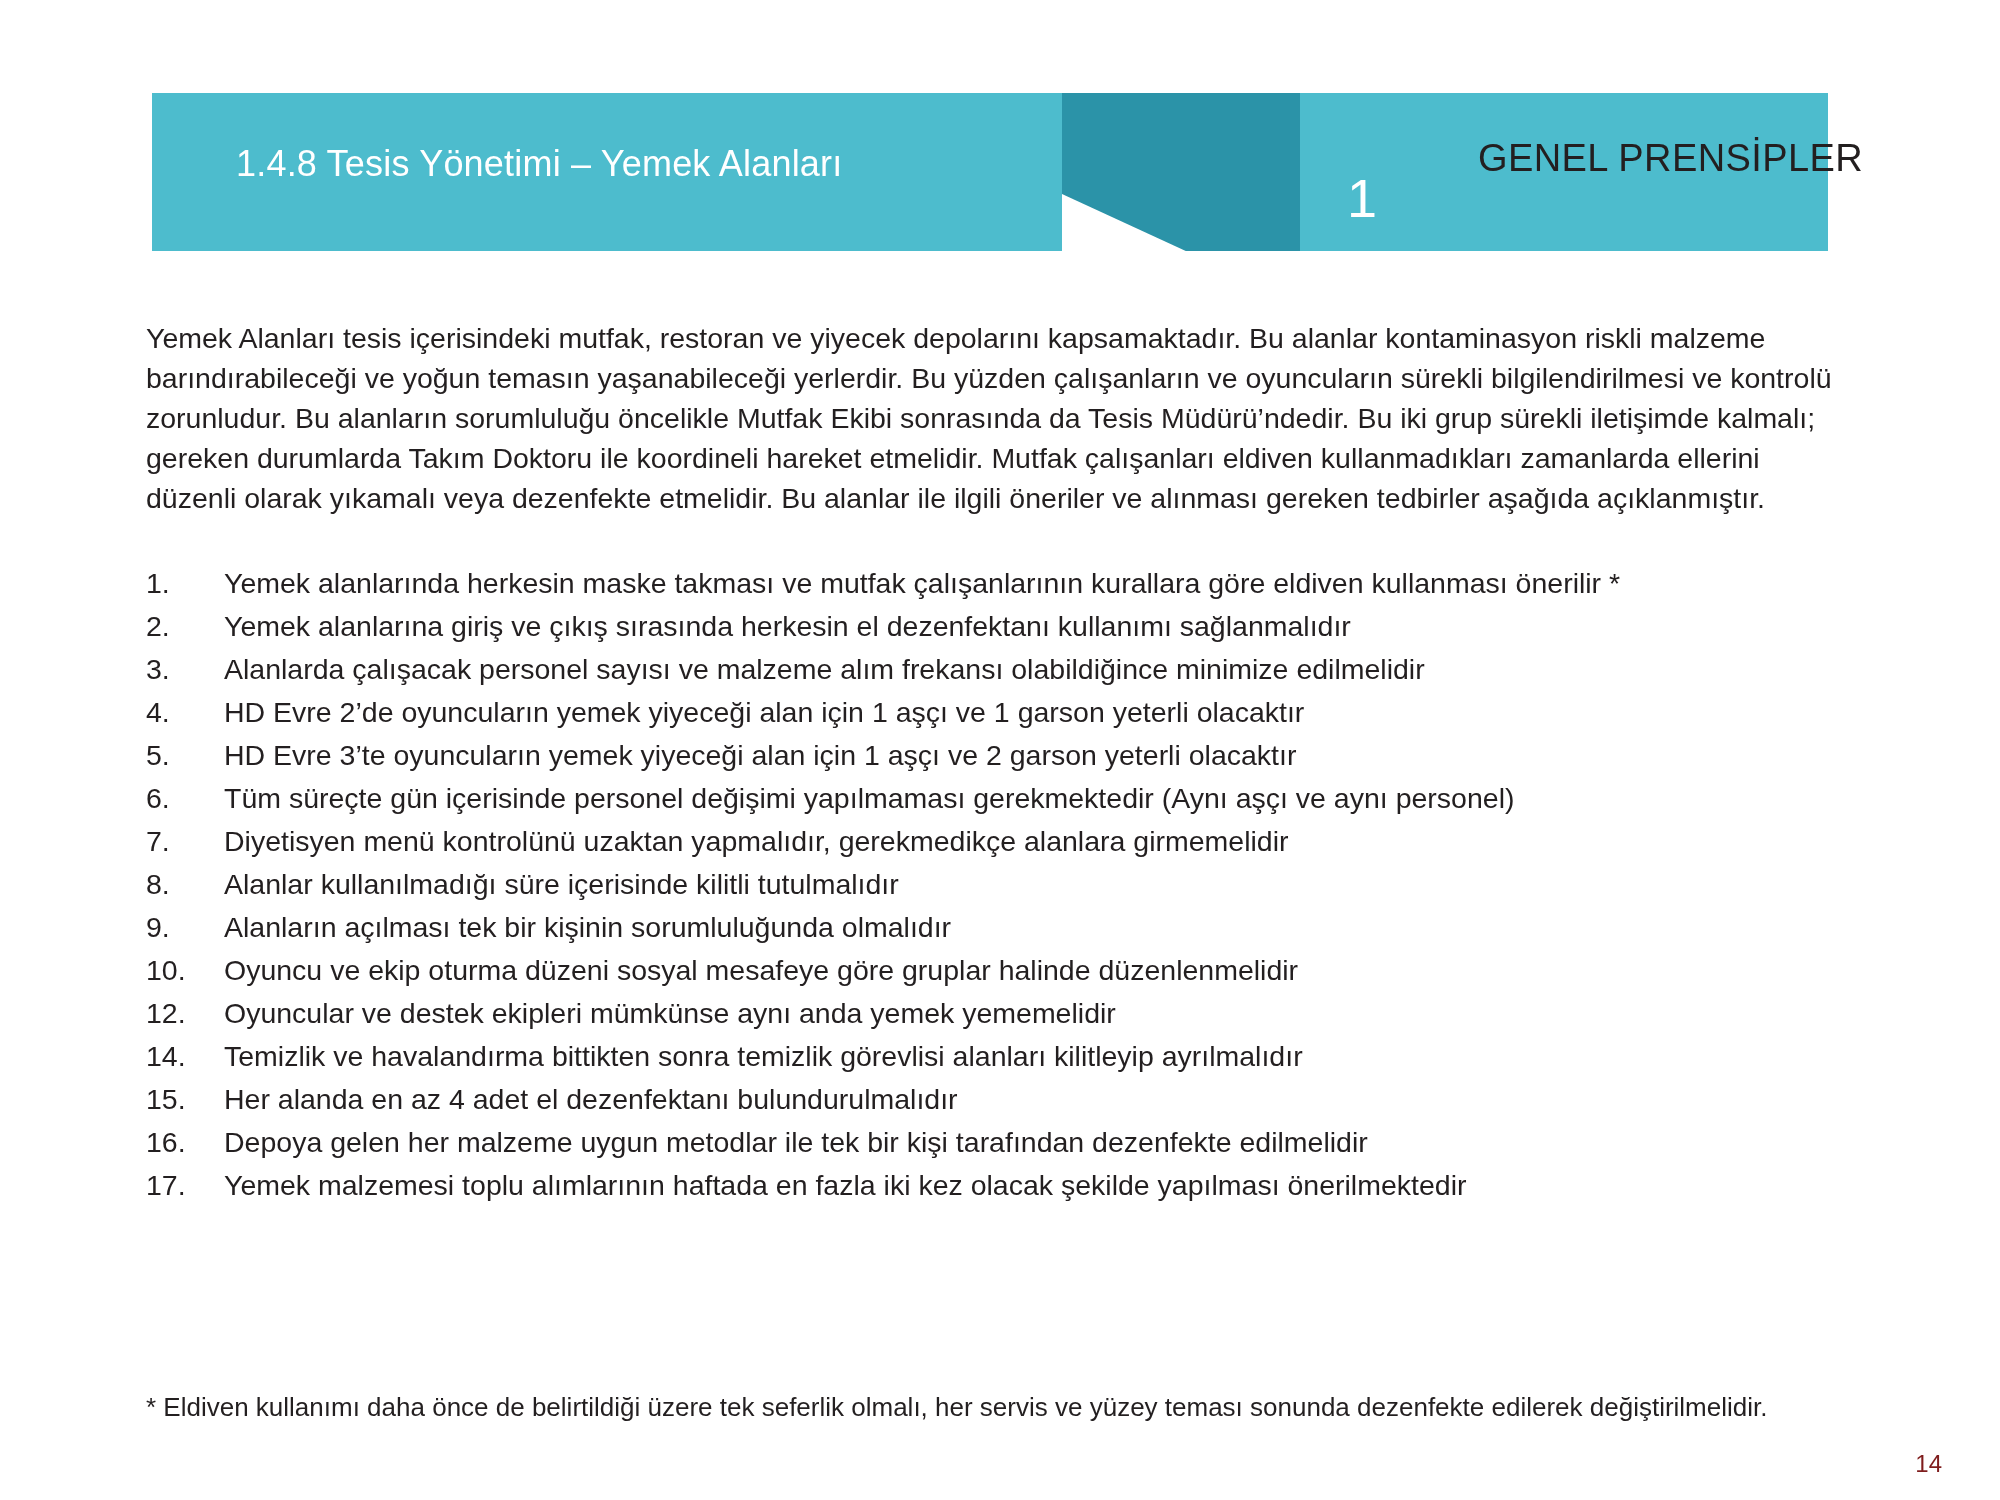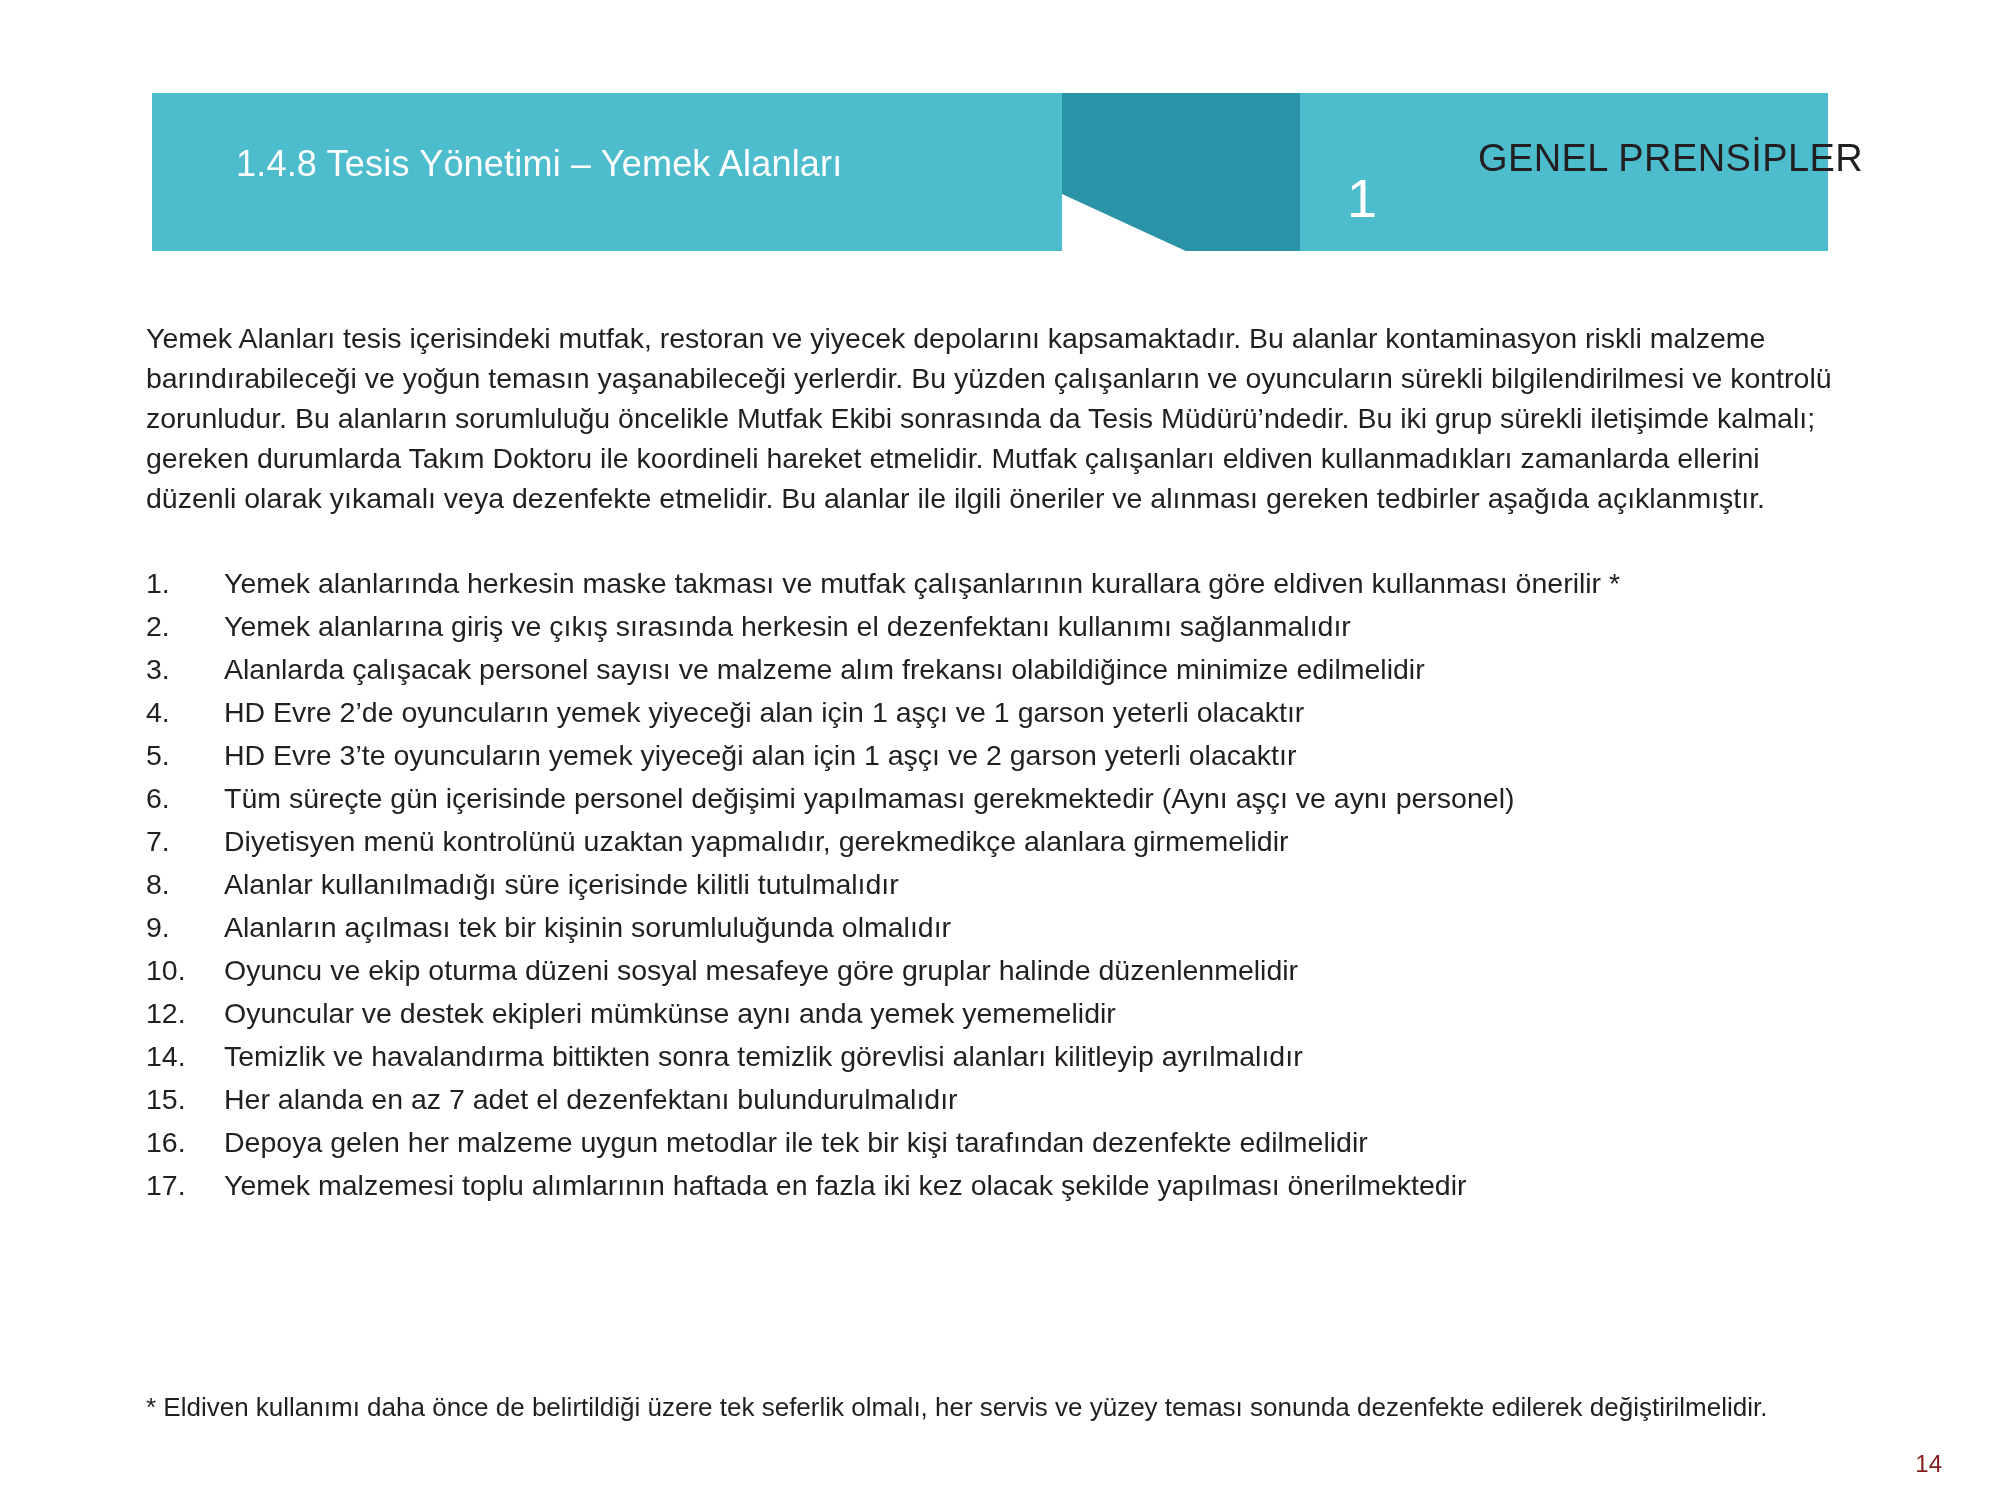--- a/index.html
+++ b/index.html
@@ -199,21 +199,21 @@
       <li class="list-item">
         <span class="list-num">12.</span>
         <span class="list-text">Oyuncular ve destek ekipleri mümkünse aynı anda yemek yememelidir</span>
       </li>
       <li class="list-item">
         <span class="list-num">14.</span>
         <span class="list-text">Temizlik ve havalandırma bittikten sonra temizlik görevlisi alanları kilitleyip ayrılmalıdır</span>
       </li>
       <li class="list-item">
         <span class="list-num">15.</span>
-        <span class="list-text">Her alanda en az 7 adet el dezenfektanı bulundurulmalıdır</span>
+        <span class="list-text">Her alanda en az 4 adet el dezenfektanı bulundurulmalıdır</span>
       </li>
       <li class="list-item">
         <span class="list-num">16.</span>
         <span class="list-text">Depoya gelen her malzeme uygun metodlar ile tek bir kişi tarafından dezenfekte edilmelidir</span>
       </li>
       <li class="list-item">
         <span class="list-num">17.</span>
         <span class="list-text">Yemek malzemesi toplu alımlarının haftada en fazla iki kez olacak şekilde yapılması önerilmektedir</span>
       </li>
     </ol>

